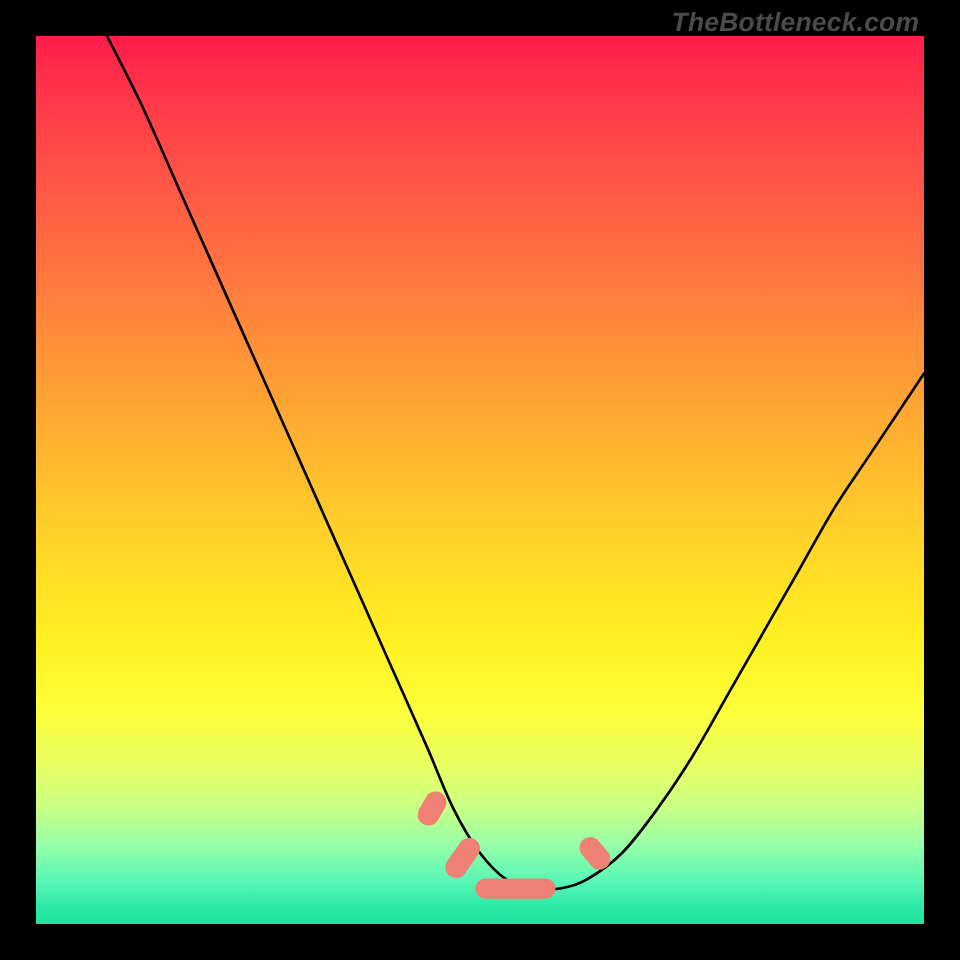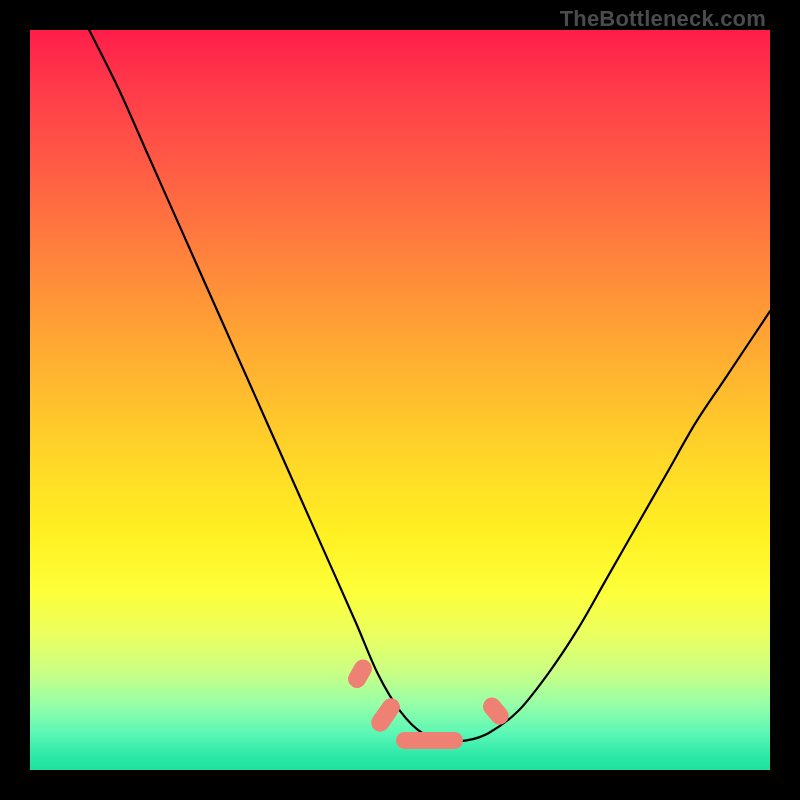--- a/index.html
+++ b/index.html
@@ -11,20 +11,21 @@
     background: #000;
     font-family: Arial, Helvetica, sans-serif;
   }
   .frame {
     position: absolute;
     left: 0;
     top: 0;
     width: 800px;
     height: 800px;
     background: #000;
+    font-style: italic;
   }
   .plot-area {
     position: absolute;
     left: 30px;
     top: 30px;
     width: 740px;
     height: 740px;
     background: linear-gradient(to bottom,
       #ff1d4a 0%,
       #ff3b4a 8%,

